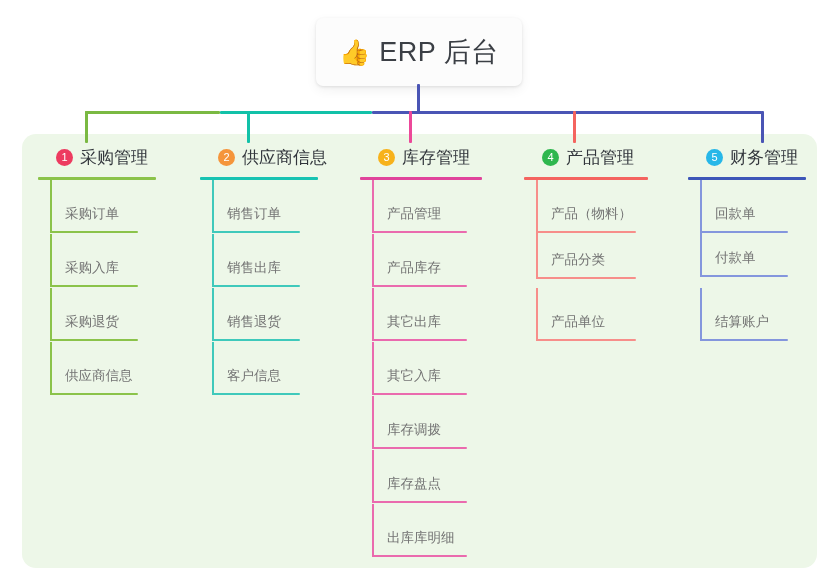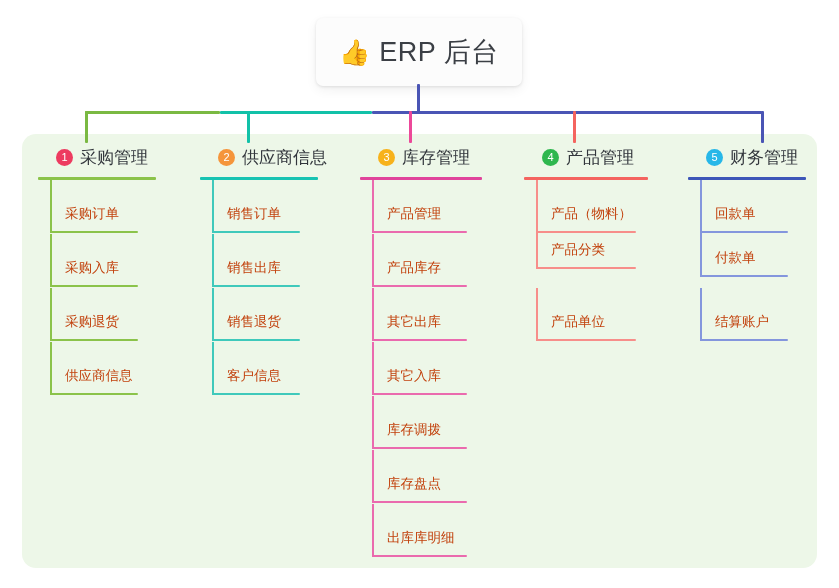--- a/index.html
+++ b/index.html
@@ -116,21 +116,21 @@
   }
   .leaf {
     position: absolute;
     height: 54px;
   }
   .leaf-label {
     position: absolute;
     left: 27px;
     top: 25px;
     font-size: 13.5px;
-    color: #c2410c;
+    color: #737373;
     white-space: nowrap;
   }
   .leaf-rule {
     position: absolute;
     left: 12px;
     top: 51px;
     height: 2px;
     border-radius: 1px;
   }
   .leaf-stem {
@@ -273,21 +273,21 @@
           <span class="badge" style="background: rgb(46, 183, 78);">4</span>
           <span class="col-title">产品管理</span>
         </div>
         <div class="head-rule" style="width: 124px; background: rgb(244, 100, 95);"></div>
         <div class="leaves">
           <div class="leaf" style="top: 0px; width: 160px;">
             <div class="leaf-stem" style="background: rgb(247, 142, 138);"></div>
             <div class="leaf-label">产品（物料）</div>
             <div class="leaf-rule" style="width: 100px; background: rgb(247, 142, 138);"></div>
           </div>
-          <div class="leaf" style="top: 36px; width: 160px;">
+          <div class="leaf" style="top: 46px; width: 160px;">
             <div class="leaf-stem" style="background: rgb(247, 142, 138);"></div>
             <div class="leaf-label">产品分类</div>
             <div class="leaf-rule" style="width: 100px; background: rgb(247, 142, 138);"></div>
           </div>
           <div class="leaf" style="top: 108px; width: 160px;">
             <div class="leaf-stem" style="background: rgb(247, 142, 138);"></div>
             <div class="leaf-label">产品单位</div>
             <div class="leaf-rule" style="width: 100px; background: rgb(247, 142, 138);"></div>
           </div>
         </div>

